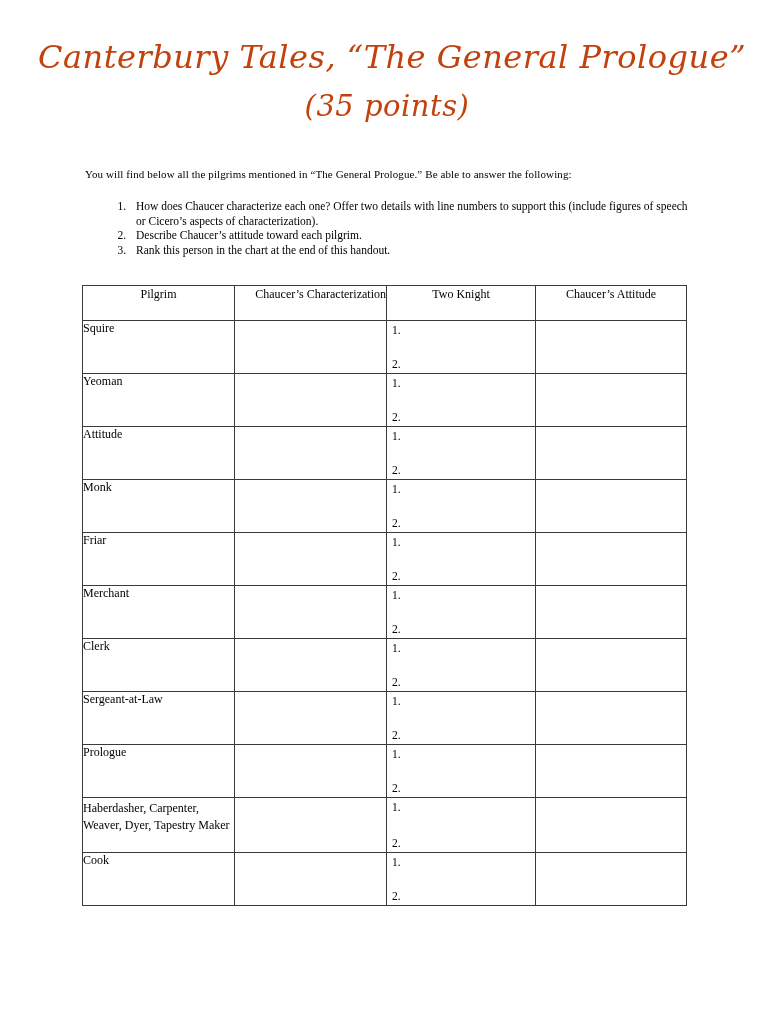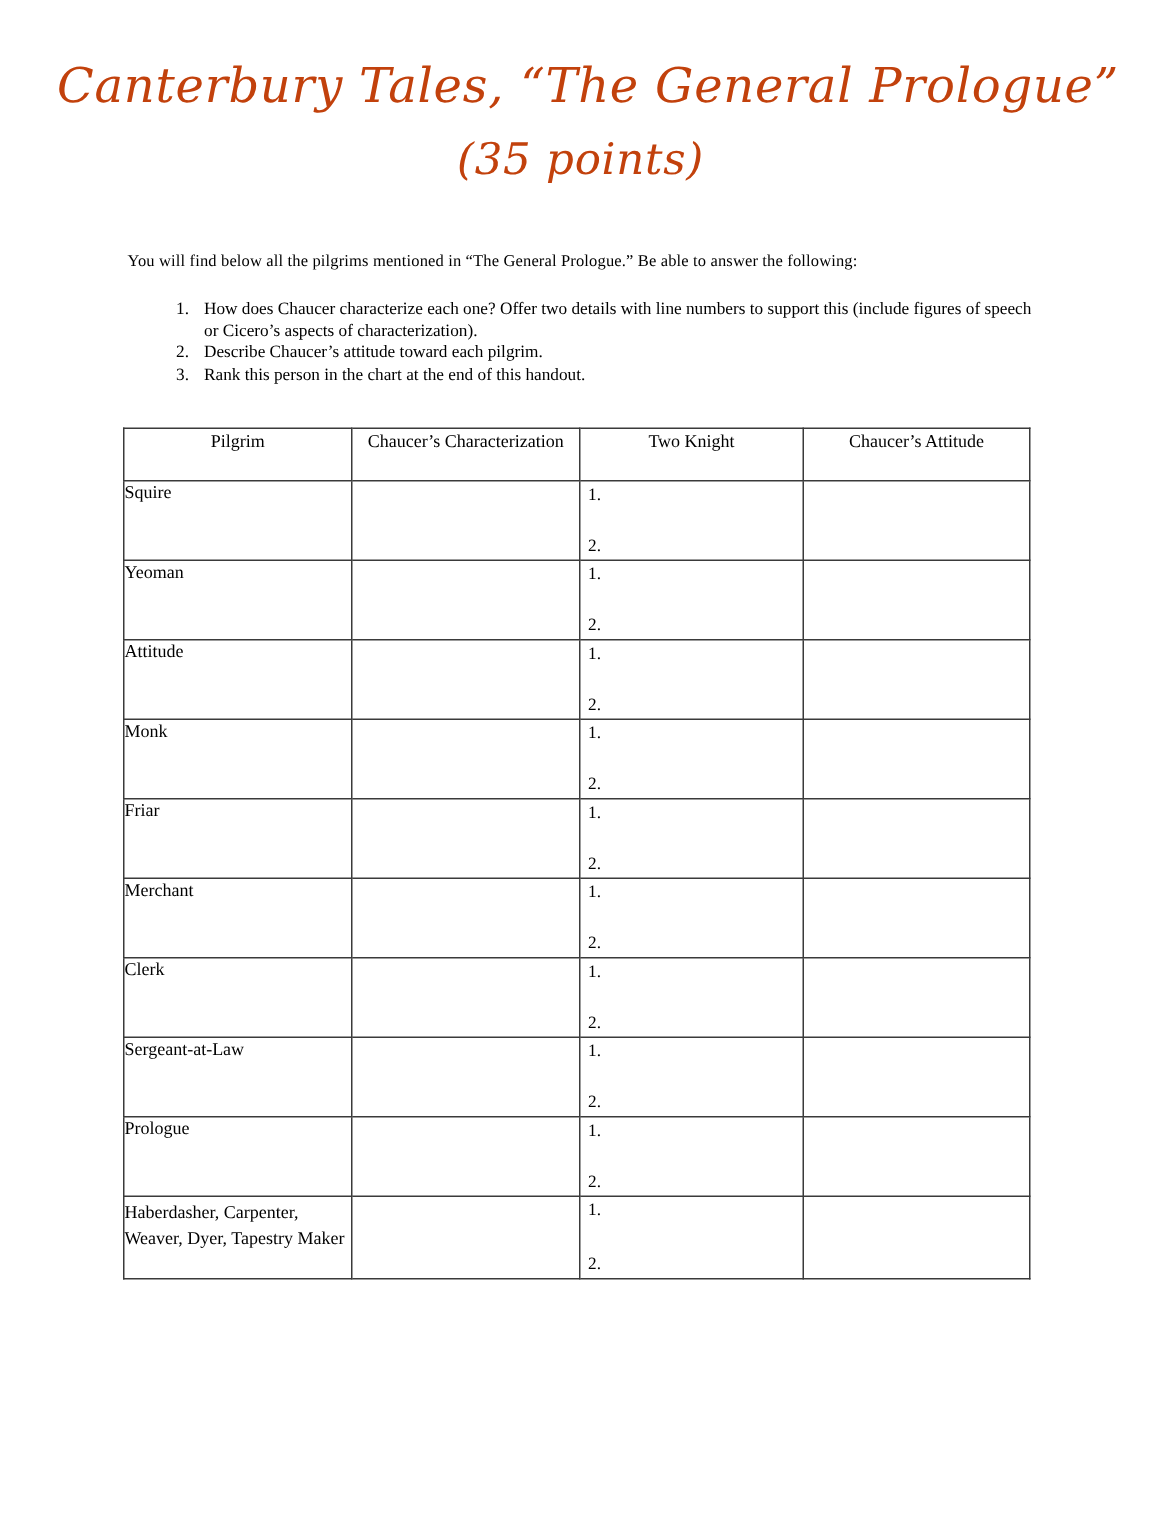--- a/index.html
+++ b/index.html
@@ -113,21 +113,21 @@
   .col-attitude  { width: 151px; }
 
   
   .hdr-cell {
     height: 34px;
     font-size: 12.5px;
     line-height: 16px;
     padding: 3px 6px 0 6px;
   }
   .hdr-center { text-align: center; }
-  .hdr-left   { text-align: center; }
+  .hdr-left   { text-align: right; }
 
   
   .cell-pilgrim {
     padding: 3px 4px 0 6px;
     font-size: 12px;
     line-height: 15.5px;
   }
   .cell-blank { }
   .cell-details {
     position: relative;
@@ -280,16 +280,25 @@
         </tr>
         <tr class="row-multi">
           <td class="cell-pilgrim">Haberdasher, Carpenter, Weaver, Dyer, Tapestry Maker</td>
           <td class="cell-blank"></td>
           <td class="cell-details">
             <span class="detail-1">1.</span>
             <span class="detail-2">2.</span>
           </td>
           <td class="cell-blank"></td>
         </tr>
+        <tr class="row-std">
+          <td class="cell-pilgrim">Cook</td>
+          <td class="cell-blank"></td>
+          <td class="cell-details">
+            <span class="detail-1">1.</span>
+            <span class="detail-2">2.</span>
+          </td>
+          <td class="cell-blank"></td>
+        </tr>
       </tbody>
   </table>
 
 </div>
 
 </body></html>

